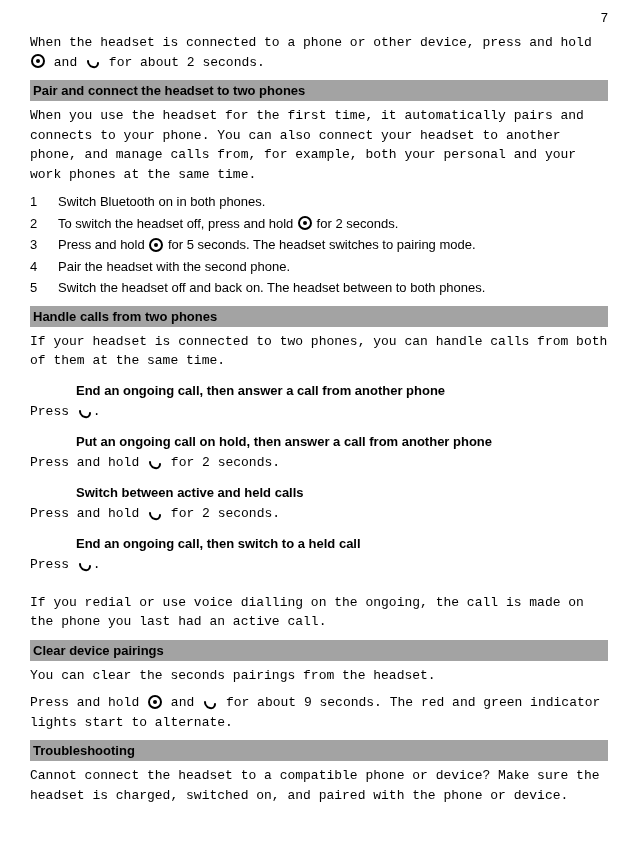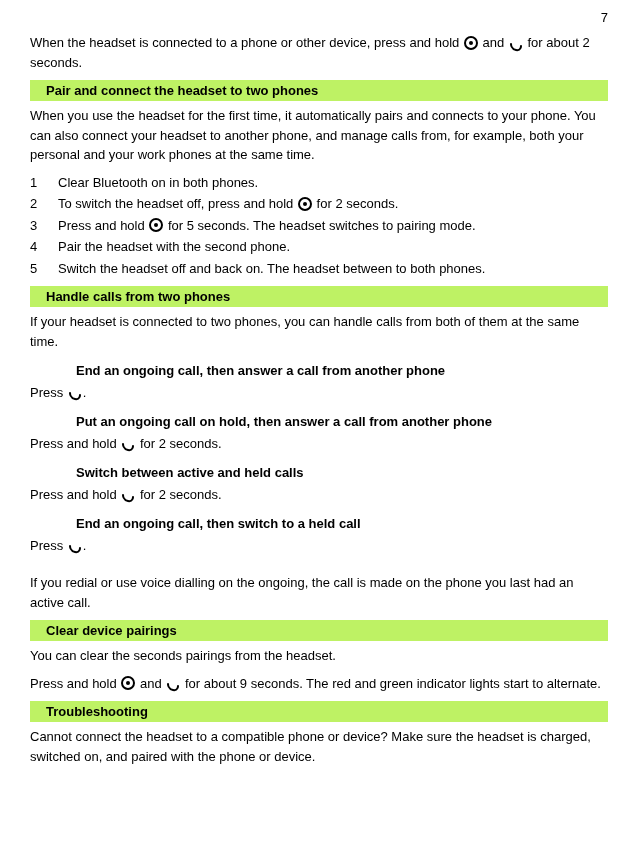--- a/index.html
+++ b/index.html
@@ -11,30 +11,31 @@
       width: 638px;
       min-height: 859px;
       padding: 10px 30px 20px 30px;
     }
     .page-number {
       text-align: right;
       font-size: 13px;
       margin-bottom: 8px;
     }
     .section-header {
-      background-color: #bef264;
-      padding: 3px 16px;
+      background-color: #a3a3a3;
+      padding: 3px 3px;
       font-weight: bold;
       font-size: 13px;
       margin-bottom: 5px;
       margin-top: 2px;
     }
     .paragraph {
       margin-bottom: 8px;
       line-height: 1.5;
+      font-family: Liberation Mono, monospace;
     }
     .bold-heading {
       font-weight: bold;
       margin-bottom: 2px;
       margin-top: 10px;
       line-height: 1.5;
       padding-left: 46px;
     }
     .numbered-list {
       margin: 4px 0 8px 0;
@@ -108,21 +109,21 @@
   <span>for about 2 seconds.</span>
 </div>
 
 <div class="section-header">Pair and connect the headset to two phones</div>
 <div class="paragraph">When you use the headset for the first time, it automatically pairs and connects to your phone. You can also connect your headset to another phone, and manage calls from, for example, both your personal and your work phones at the same time.</div>
 
 <div class="numbered-list">
 
   <div class="list-item">
     <span class="num">1</span>
-    <span class="list-content">Clear Bluetooth on in both phones.</span>
+    <span class="list-content">Switch Bluetooth on in both phones.</span>
   </div>
 
   <div class="list-item">
     <span class="num">2</span>
     <span class="list-content">
       <span>To switch the headset off, press and hold</span>
       <span class="icon-circle"></span>
       <span>for 2 seconds.</span>
     </span>
   </div>

